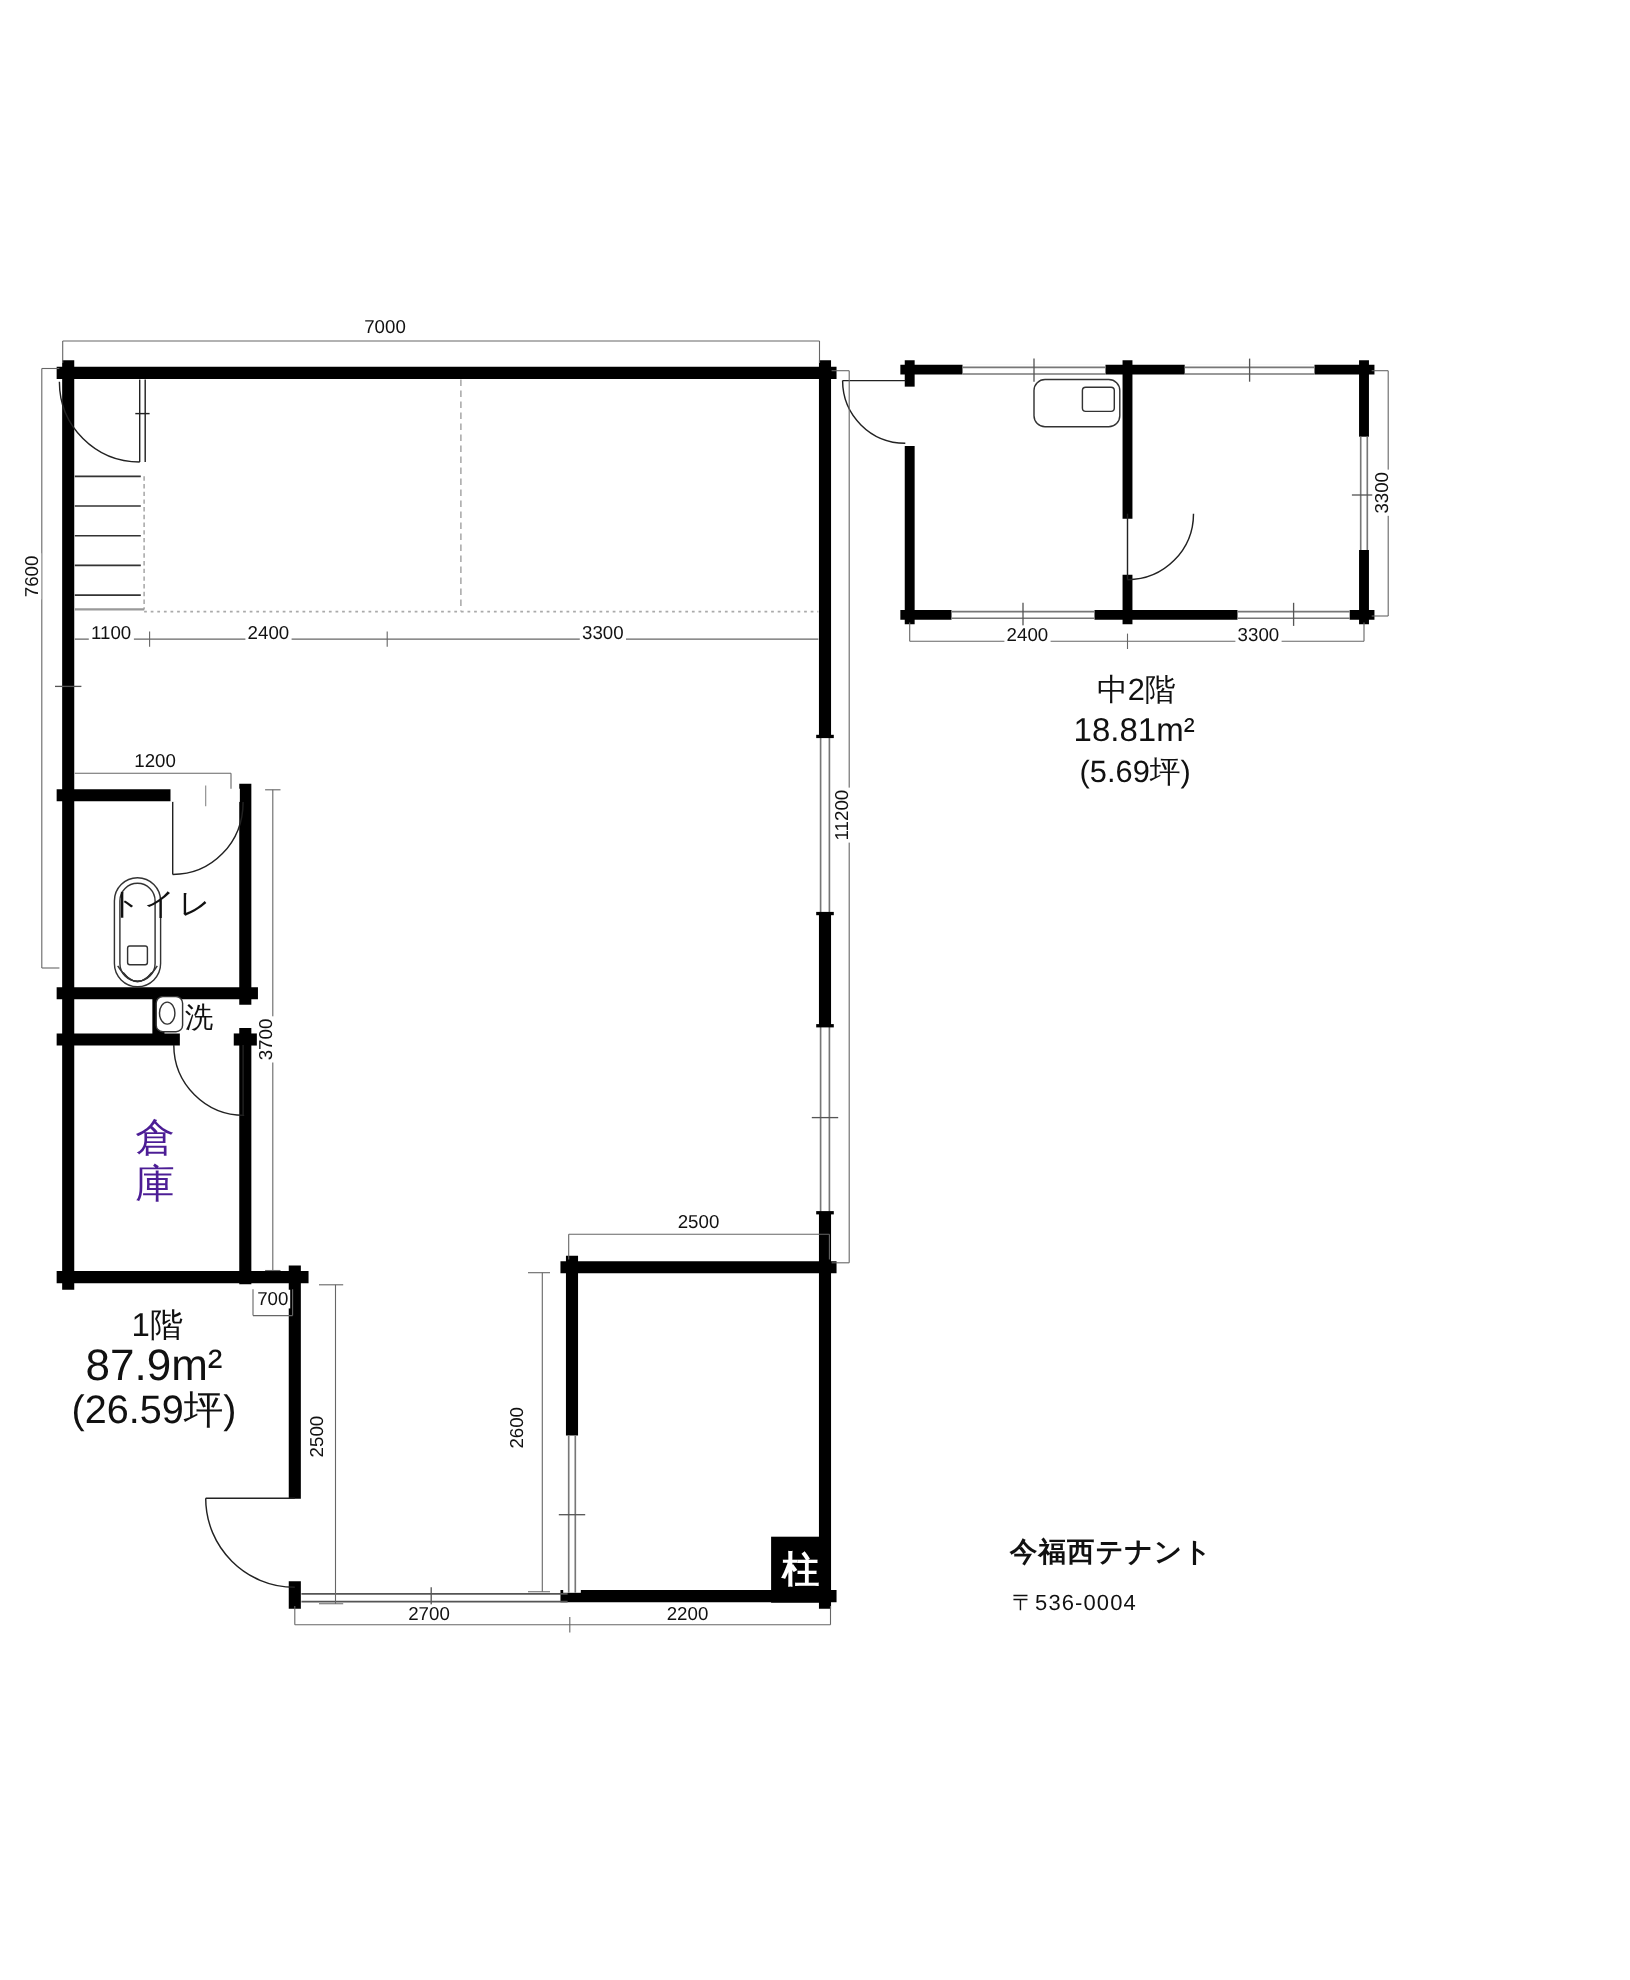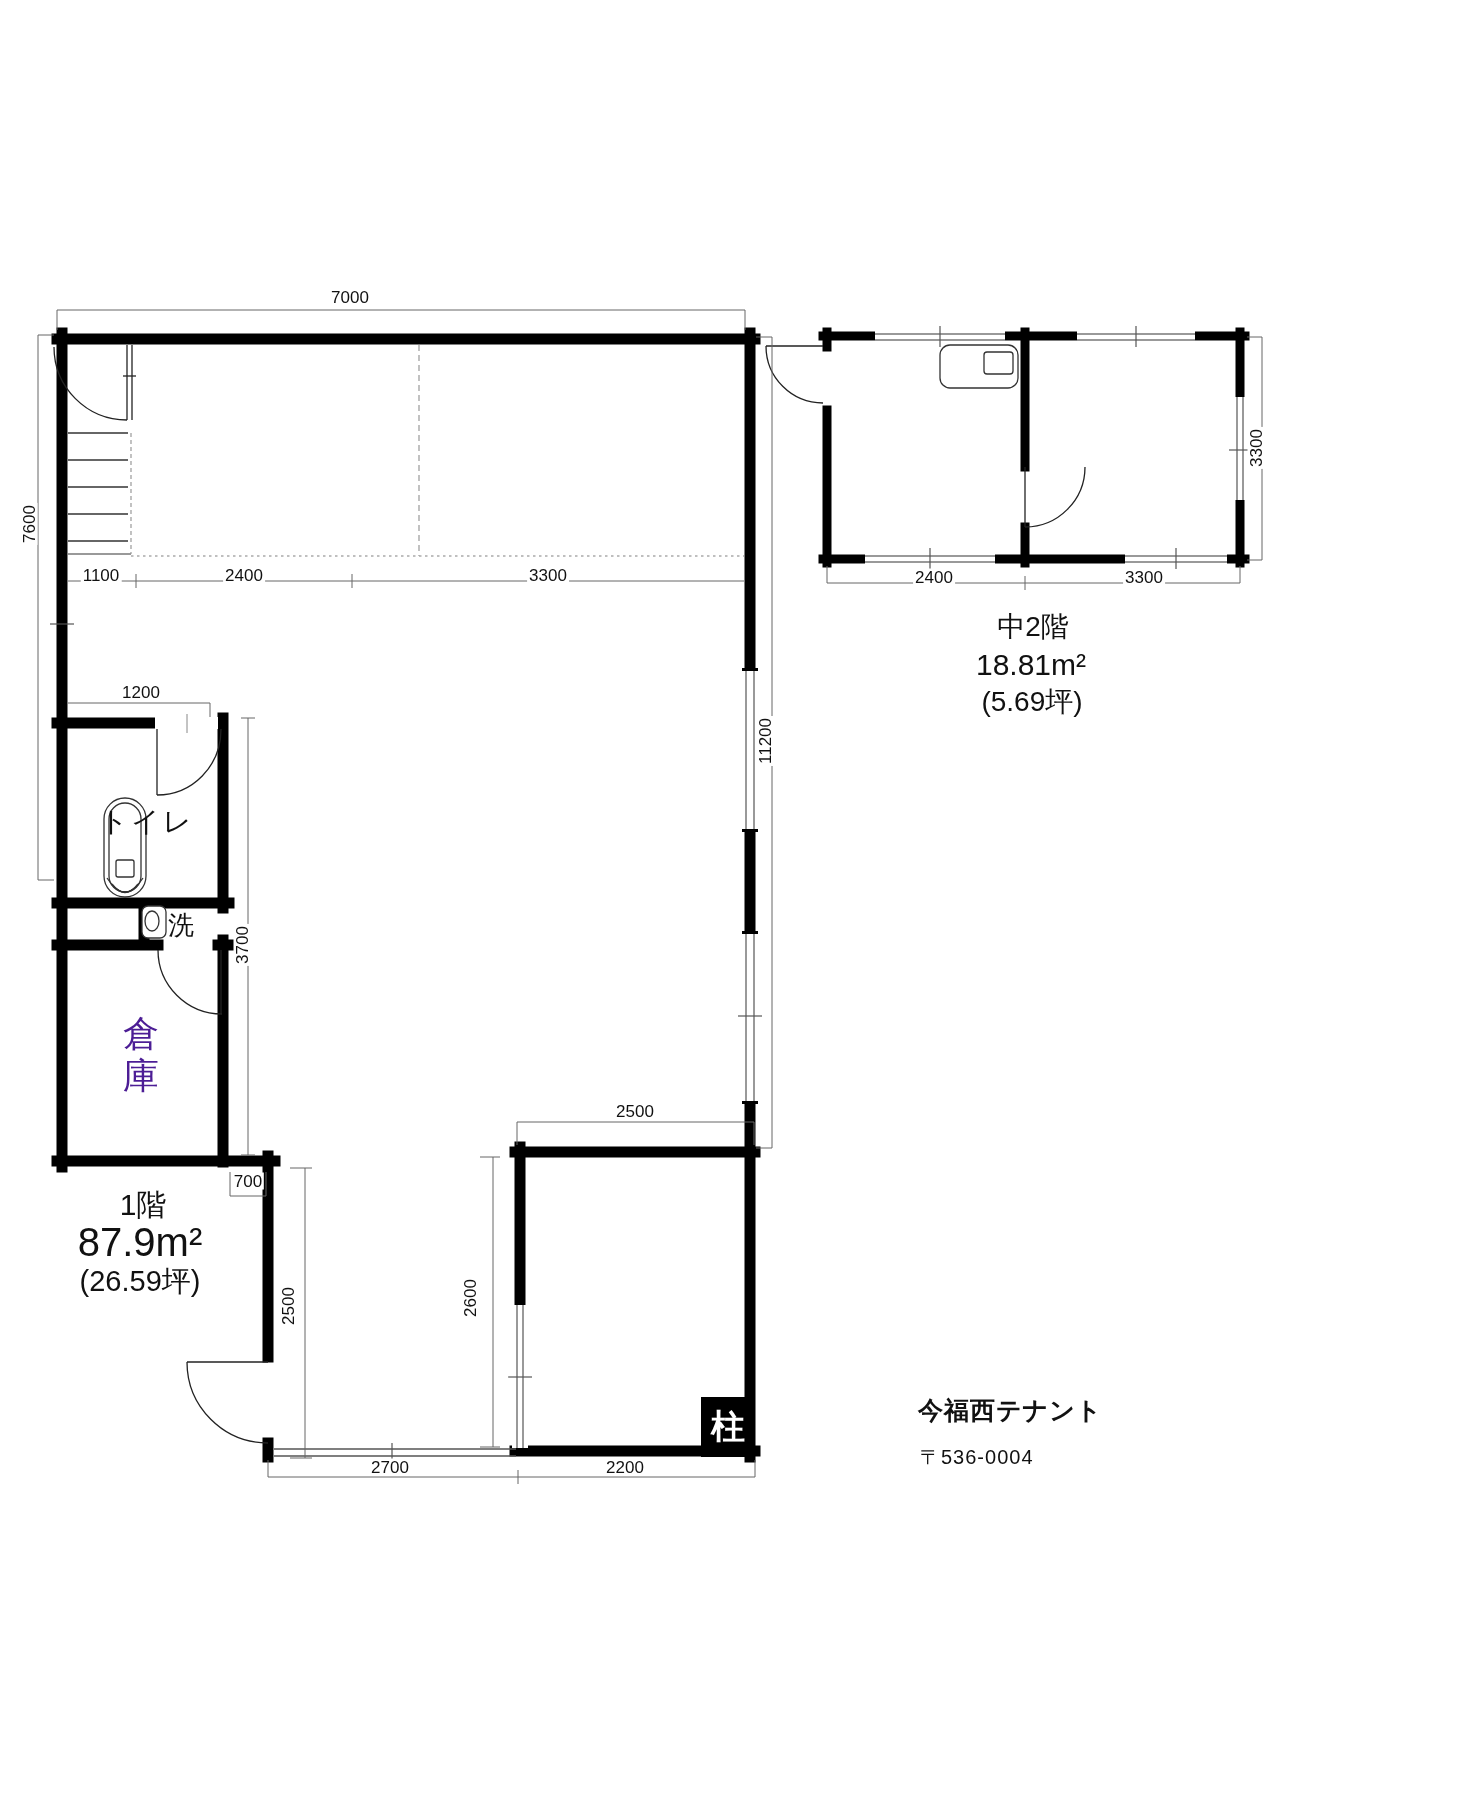--- a/index.html
+++ b/index.html
@@ -7,21 +7,21 @@
           font-family:"Liberation Sans","DejaVu Sans",sans-serif;color:#000;}
   #plan-svg{position:absolute;left:0;top:0;}
   .lbl{position:absolute;white-space:nowrap;transform:translate(-50%,-50%);color:#111;}
   .dim{font-size:17px;background:#fff;padding:0 2px;line-height:1;}
   .dim.v{transform:translate(-50%,-50%) rotate(-90deg);}
   .room{font-size:28px;letter-spacing:3px;}
   .room-vert{position:absolute;font-size:36px;line-height:1.18;width:40px;word-break:break-all;text-align:center;color:#4c1d95;}
   .pillar-label{font-size:34px;color:#fff;font-weight:600;letter-spacing:0;}
   .floor-name{font-size:30px;}
   .floor-area{font-size:40px;}
-  .floor-tsubo{font-size:29px;}
+  .floor-tsubo{font-size:36px;}
   .prop{position:absolute;color:#111;margin-top:36px;}
   .prop-title{font-size:25px;font-weight:bold;letter-spacing:1px;}
   .prop-line{font-size:20px;letter-spacing:1px;}
 </style>
 </head>
 <body>
 
 <div id="canvas">
 
 <svg id="plan-svg" width="1482" height="1800" viewBox="0 0 1482 1800">

